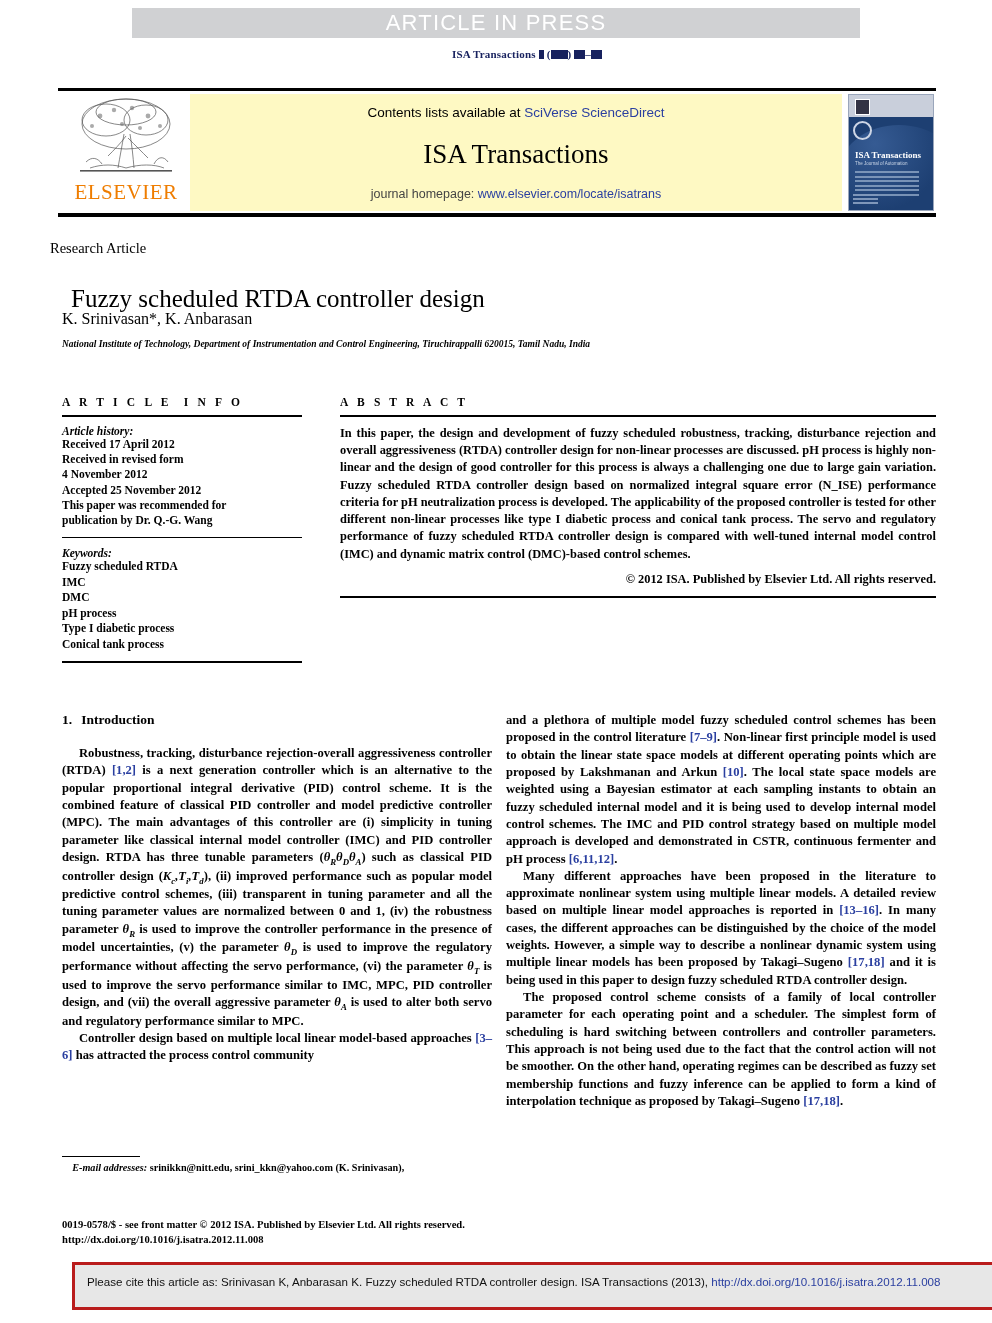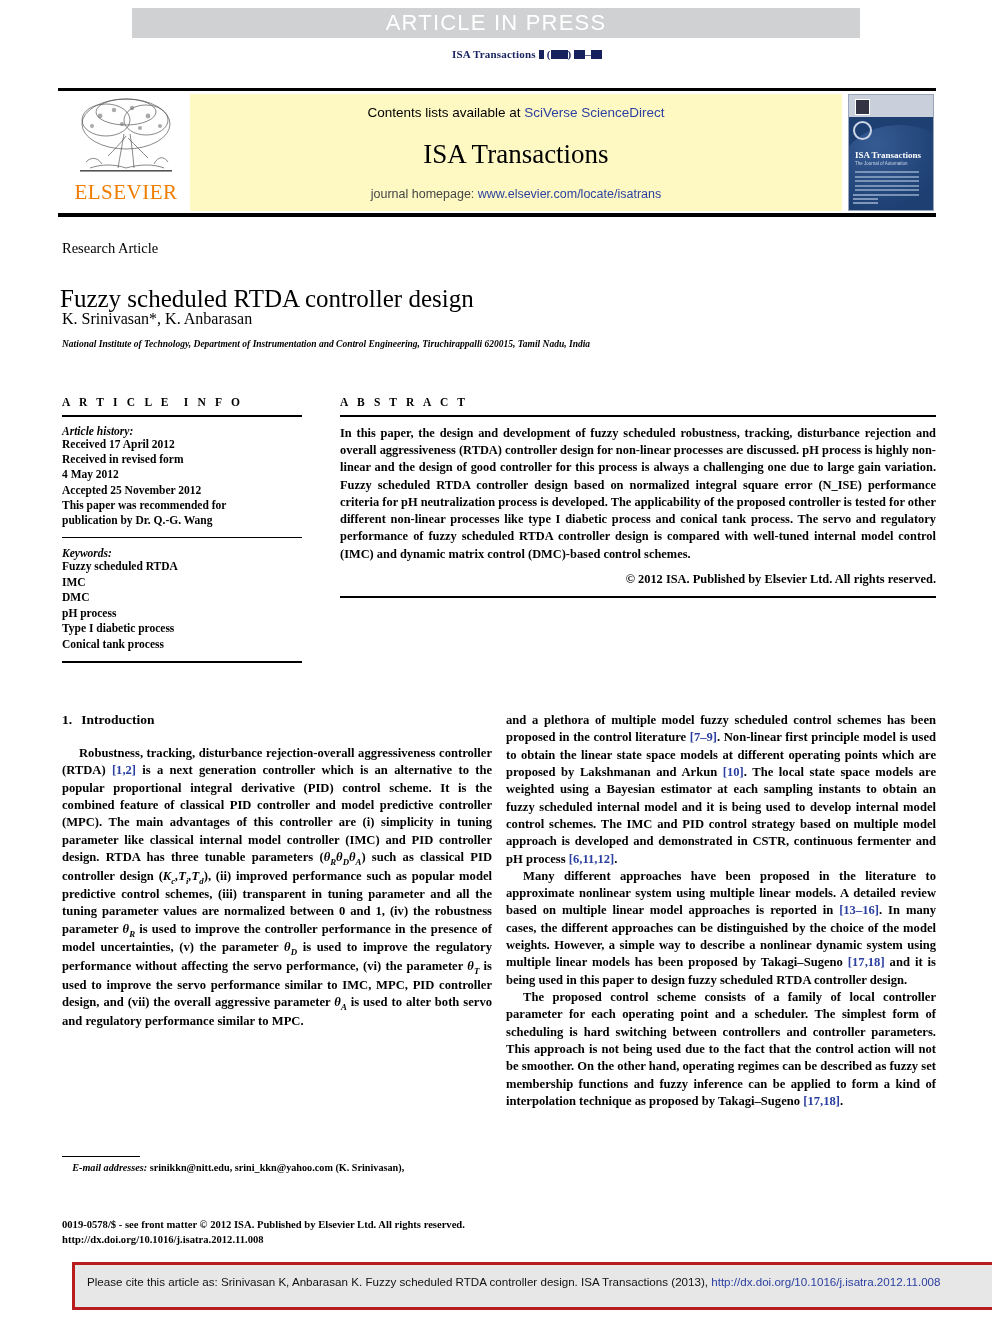--- a/index.html
+++ b/index.html
@@ -127,25 +127,25 @@
     position:absolute; left:6px; top:66px; width:76px;
     color:#c8d4e6; font-size:4.5px; font-family:"Liberation Sans", sans-serif;
   }
   .cover-lines { position:absolute; left:6px; top:76px; width:64px; }
   .cover-lines i { display:block; height:2px; background:#8fa6c6; margin-bottom:2.5px; opacity:.8; }
   .cover-foot { position:absolute; left:4px; bottom:4px; width:78px; }
   .cover-foot i { display:block; height:2px; background:#7f97ba; margin-bottom:2px; width:32%; }
 
   
   .research-article {
-    position:absolute; left:62px; top:240px;
+    position:absolute; left:50px; top:240px;
     font-size:14.5px; font-family:"Liberation Serif", serif;
   }
   .paper-title {
-    position:absolute; left:60px; top:268px; width:700px;
+    position:absolute; left:71px; top:268px; width:700px;
     font-size:25px; font-weight:normal; font-family:"Liberation Serif", serif;
   }
   .authors {
     position:absolute; left:62px; top:310px; width:700px;
     font-size:16px; font-family:"Liberation Serif", serif;
   }
   .affiliation {
     position:absolute; left:62px; top:339px; width:870px;
     font-size:9.5px; font-style:italic; font-weight:bold;
     font-family:"Liberation Serif", serif;
@@ -310,21 +310,21 @@
 <h1 class="paper-title">Fuzzy scheduled RTDA controller design</h1>
 <div class="authors">K. Srinivasan*, K. Anbarasan</div>
 <div class="affiliation">National Institute of Technology, Department of Instrumentation and Control Engineering, Tiruchirappalli 620015, Tamil Nadu, India</div>
 
 <div class="info-col">
   <div class="sec-head">A R T I C L E &nbsp;I N F O</div>
   <div class="hr-thin"></div>
   <div class="hist-title">Article history:</div>
   <div class="info-line">Received 17 April 2012</div>
   <div class="info-line">Received in revised form</div>
-  <div class="info-line">4 May 2012</div>
+  <div class="info-line">4 November 2012</div>
   <div class="info-line">Accepted 25 November 2012</div>
   <div class="info-line">This paper was recommended for</div>
   <div class="info-line">publication by Dr. Q.-G. Wang</div>
   <div class="hr-thin2"></div>
   <div class="kw-title">Keywords:</div>
   <div class="kw-line">Fuzzy scheduled RTDA</div>
   <div class="kw-line">IMC</div>
   <div class="kw-line">DMC</div>
   <div class="kw-line">pH process</div>
   <div class="kw-line">Type I diabetic process</div>
@@ -338,20 +338,21 @@
   <div class="abstract-body">In this paper, the design and development of fuzzy scheduled robustness, tracking, disturbance rejection and overall aggressiveness (RTDA) controller design for non-linear processes are discussed. pH process is highly non-linear and the design of good controller for this process is always a challenging one due to large gain variation. Fuzzy scheduled RTDA controller design based on normalized integral square error (N_ISE) performance criteria for pH neutralization process is developed. The applicability of the proposed controller is tested for other different non-linear processes like type I diabetic process and conical tank process. The servo and regulatory performance of fuzzy scheduled RTDA controller design is compared with well-tuned internal model control (IMC) and dynamic matrix control (DMC)-based control schemes.</div>
   <div class="copyright">© 2012 ISA. Published by Elsevier Ltd. All rights reserved.</div>
   <div class="hr-bold"></div>
 </div>
 
 <div class="col-left">
   <div class="h2">
     <span class="num">1.</span><span>Introduction</span>
   </div>
   <p class="para">Robustness, tracking, disturbance rejection-overall aggressiveness controller (RTDA) <span class="ref">[1,2]</span> is a next generation controller which is an alternative to the popular proportional integral derivative (PID) control scheme. It is the combined feature of classical PID controller and model predictive controller (MPC). The main advantages of this controller are (i) simplicity in tuning parameter like classical internal model controller (IMC) and PID controller design. RTDA has three tunable parameters (<var>θ<sub>R</sub>θ<sub>D</sub>θ<sub>A</sub></var>) such as classical PID controller design (<var>K<sub>c</sub>,T<sub>i</sub>,T<sub>d</sub></var>), (ii) improved performance such as popular model predictive control schemes, (iii) transparent in tuning parameter and all the tuning parameter values are normalized between 0 and 1, (iv) the robustness parameter <var>θ<sub>R</sub></var> is used to improve the controller performance in the presence of model uncertainties, (v) the parameter <var>θ<sub>D</sub></var> is used to improve the regulatory performance without affecting the servo performance, (vi) the parameter <var>θ<sub>T</sub></var> is used to improve the servo performance similar to IMC, MPC, PID controller design, and (vii) the overall aggressive parameter <var>θ<sub>A</sub></var> is used to alter both servo and regulatory performance similar to MPC.</p>
+  <p class="para">Controller design based on multiple local linear model-based approaches <span class="ref">[3–6]</span> has attracted the process control community</p>
 </div>
 
 <div class="col-right">
   <p class="para cont">and a plethora of multiple model fuzzy scheduled control schemes has been proposed in the control literature <span class="ref">[7–9]</span>. Non-linear first principle model is used to obtain the linear state space models at different operating points which are proposed by Lakshmanan and Arkun <span class="ref">[10]</span>. The local state space models are weighted using a Bayesian estimator at each sampling instants to obtain an fuzzy scheduled internal model and it is being used to develop internal model control schemes. The IMC and PID control strategy based on multiple model approach is developed and demonstrated in CSTR, continuous fermenter and pH process <span class="ref">[6,11,12]</span>.</p>
   <p class="para">Many different approaches have been proposed in the literature to approximate nonlinear system using multiple linear models. A detailed review based on multiple linear model approaches is reported in <span class="ref">[13–16]</span>. In many cases, the different approaches can be distinguished by the choice of the model weights. However, a simple way to describe a nonlinear dynamic system using multiple linear models has been proposed by Takagi–Sugeno <span class="ref">[17,18]</span> and it is being used in this paper to design fuzzy scheduled RTDA controller design.</p>
   <p class="para">The proposed control scheme consists of a family of local controller parameter for each operating point and a scheduler. The simplest form of scheduling is hard switching between controllers and controller parameters. This approach is not being used due to the fact that the control action will not be smoother. On the other hand, operating regimes can be described as fuzzy set membership functions and fuzzy inference can be applied to form a kind of interpolation technique as proposed by Takagi–Sugeno <span class="ref">[17,18]</span>.</p>
 </div>
 
 <div class="fn-rule"></div>
 <div class="footnotes">

